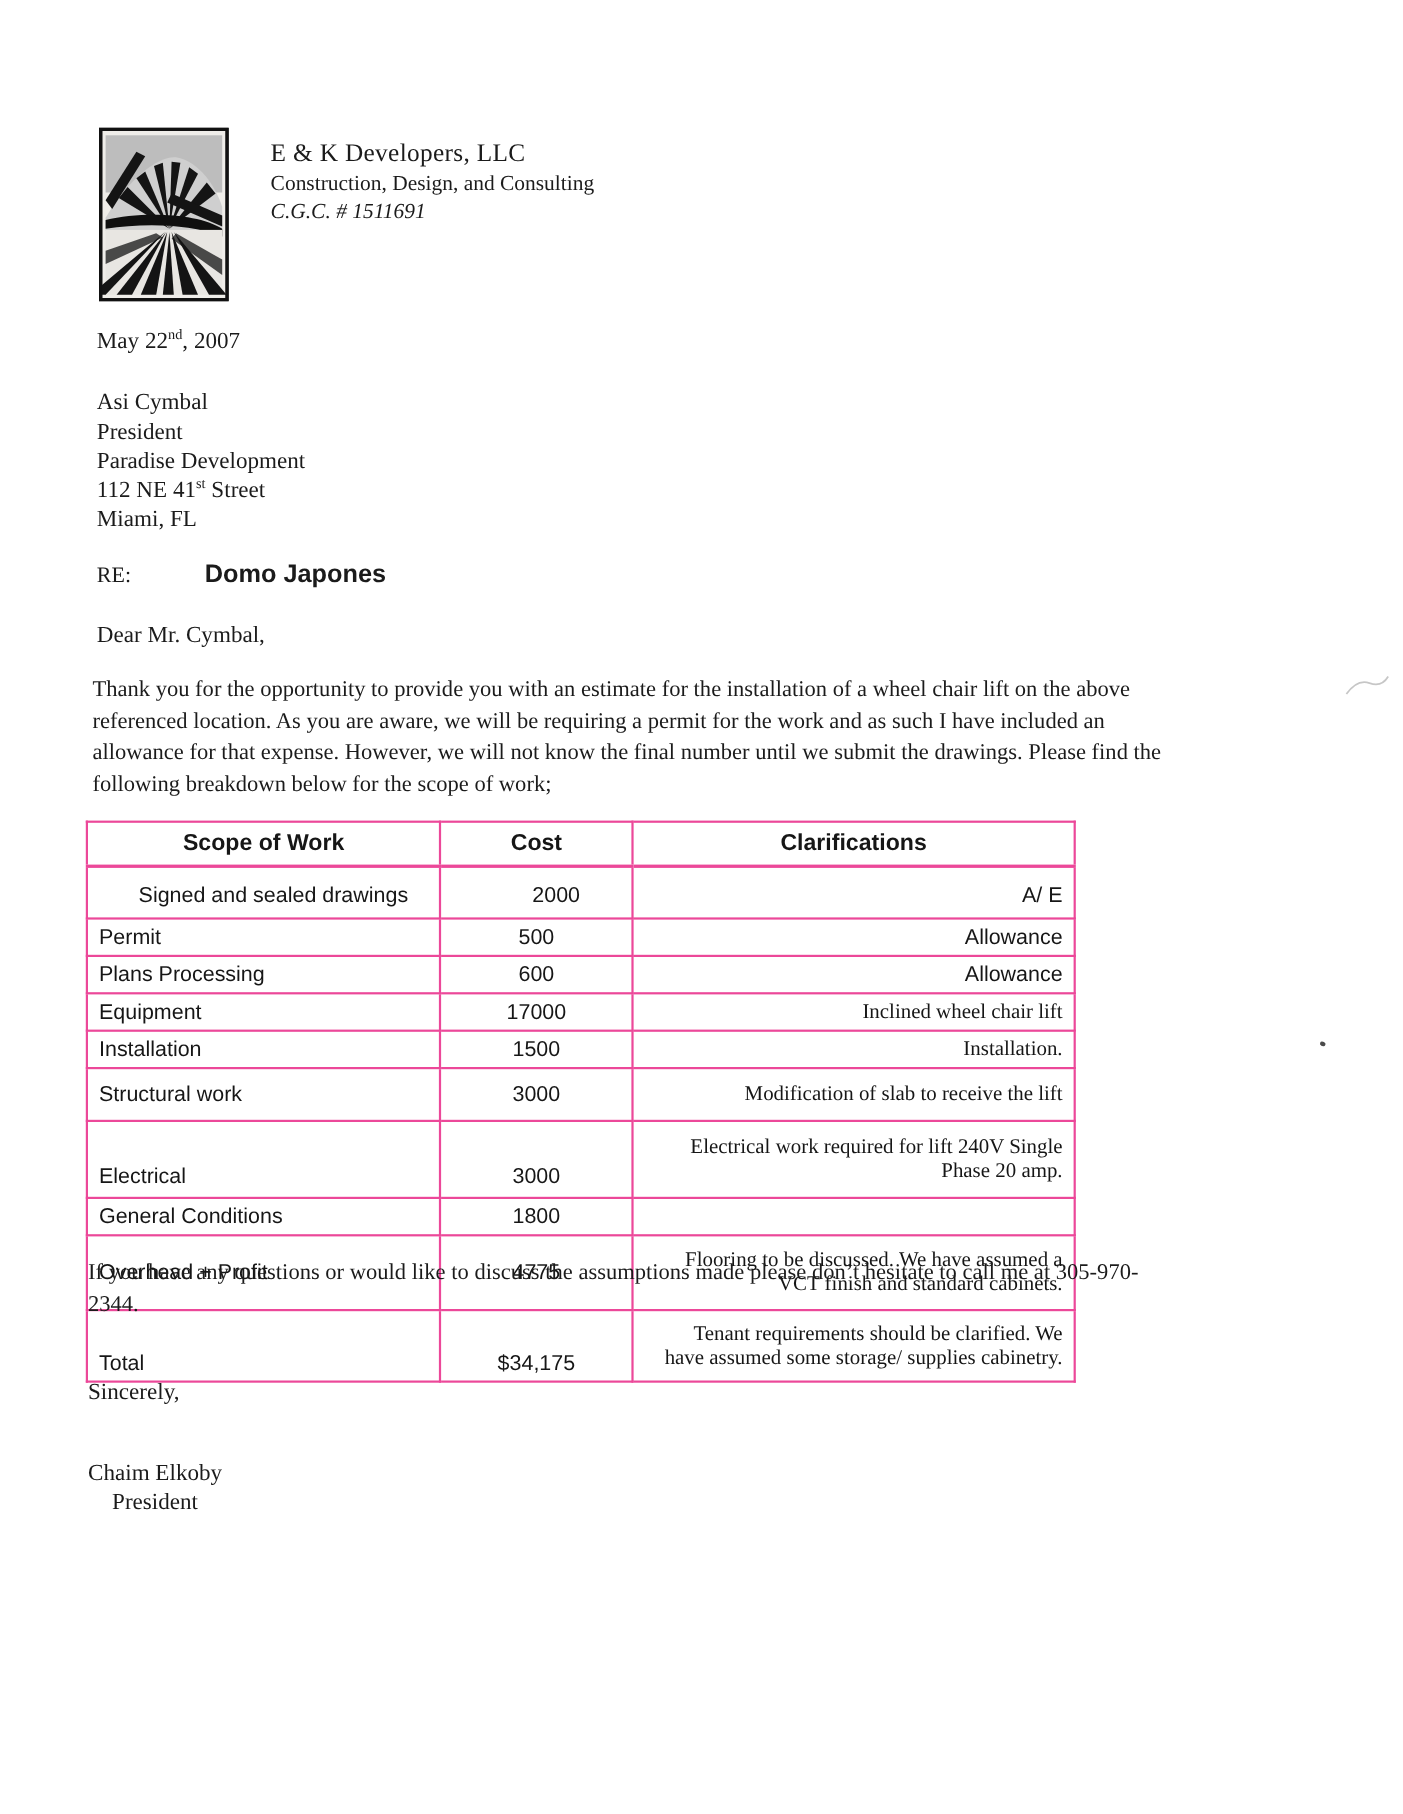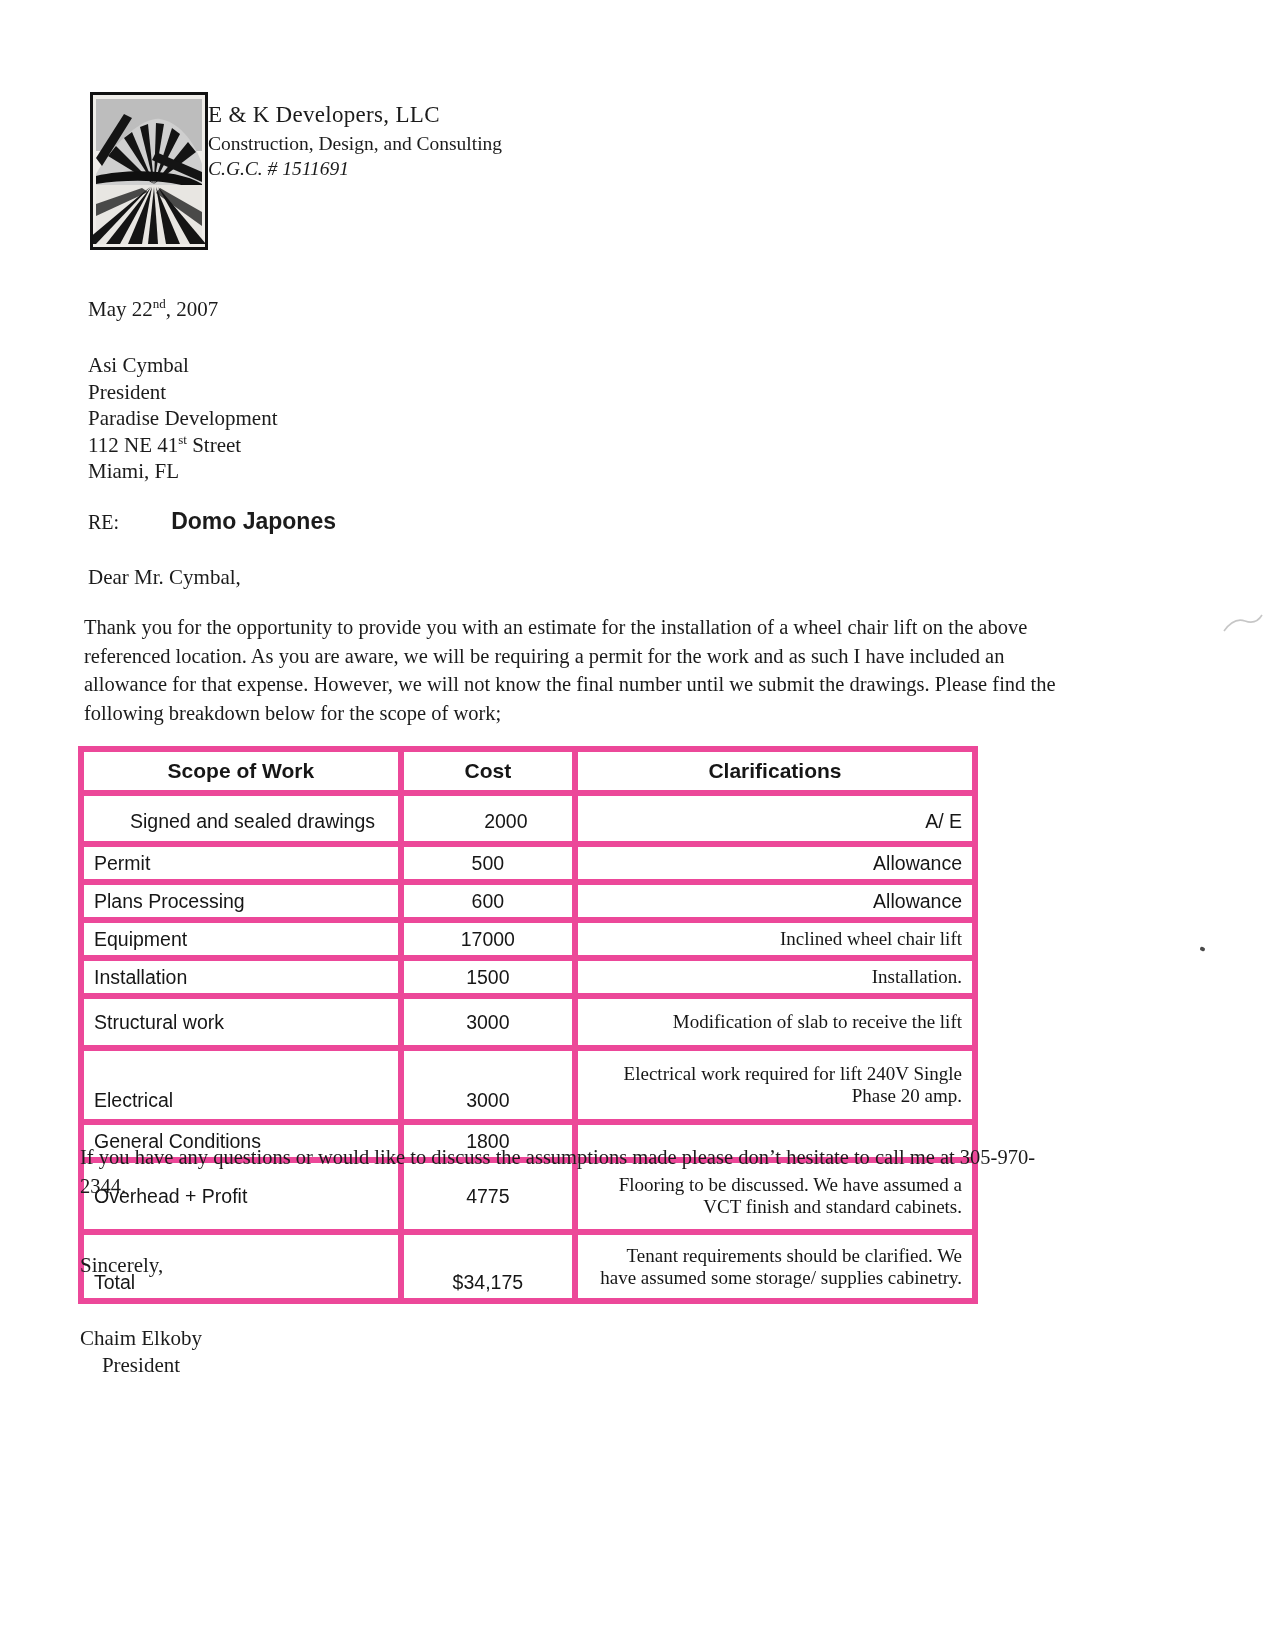--- a/index.html
+++ b/index.html
@@ -8,48 +8,48 @@
     width:1275px;height:1649px;
     background:#ffffff;
     color:#1b1b1b;
     font-family:"Liberation Serif", serif;
     overflow:hidden;
   }
   .abs{position:absolute;}
   sup{font-size:0.62em;vertical-align:super;line-height:0;}
 
   
-  .letterhead{left:90px;top:92px;display:flex;}
+  .letterhead{left:90px;top:116px;display:flex;gap:38px;}
   .logo-box{width:118px;height:158px;flex:0 0 auto;}
   .company-info{padding-top:10px;}
   .company-name{font-size:23px;letter-spacing:0.3px;}
   .company-tagline{font-size:19.5px;margin-top:5px;}
   .company-license{font-size:19.5px;font-style:italic;margin-top:3px;}
 
   
   .date-line{left:88px;top:297px;font-size:21px;}
   .recipient{left:88px;top:352px;font-size:21px;line-height:26.5px;}
   .re-line{left:88px;top:508px;font-size:20px;}
-  .re-subject{font-family:"Liberation Sans", sans-serif;font-weight:bold;font-size:23px;margin-left:52px;}
+  .re-subject{font-family:"Liberation Sans", sans-serif;font-weight:bold;font-size:23px;margin-left:67px;}
   .salutation{left:88px;top:565px;font-size:21px;}
   .body-par{left:84px;top:613px;width:1002px;font-size:20.5px;line-height:28.6px;}
   .closing-par{left:80px;top:1143px;width:1005px;font-size:20.5px;line-height:28.6px;}
   .sincerely{left:80px;top:1253px;font-size:21px;}
   .signature{left:80px;top:1325px;font-size:21px;line-height:27px;text-align:center;}
   .footer-line{left:362px;top:1399px;font-size:21px;}
 
   
   .cost-table{
     left:78px;top:746px;width:900px;
     border-collapse:collapse;
     font-family:"Liberation Sans", sans-serif;
     font-size:19.5px;
     color:#161616;
   }
-  .cost-table th,.cost-table td{border:6px solid #ec4899;padding:3px 10px;}
+  .cost-table th,.cost-table td{border:2px solid #ec4899;padding:3px 10px;}
   .cost-table th{font-size:21px;font-weight:bold;text-align:center;height:32px;border-bottom-width:3px;}
   .cost-table td.scope{text-align:left;}
   .cost-table td.cost{text-align:center;}
   .cost-table td.clar{text-align:right;padding-left:14px;}
   .cost-table td.serif{font-family:"Liberation Serif", serif;font-size:19px;}
   .r-first td{height:34px;padding-top:8px;padding-left:46px;}
   .r-single td{height:26px;}
   .r-structural td{height:40px;}
   .r-electrical td{height:58px;}
   .r-electrical td.scope,.r-electrical td.cost{vertical-align:bottom;padding-bottom:7px;}

